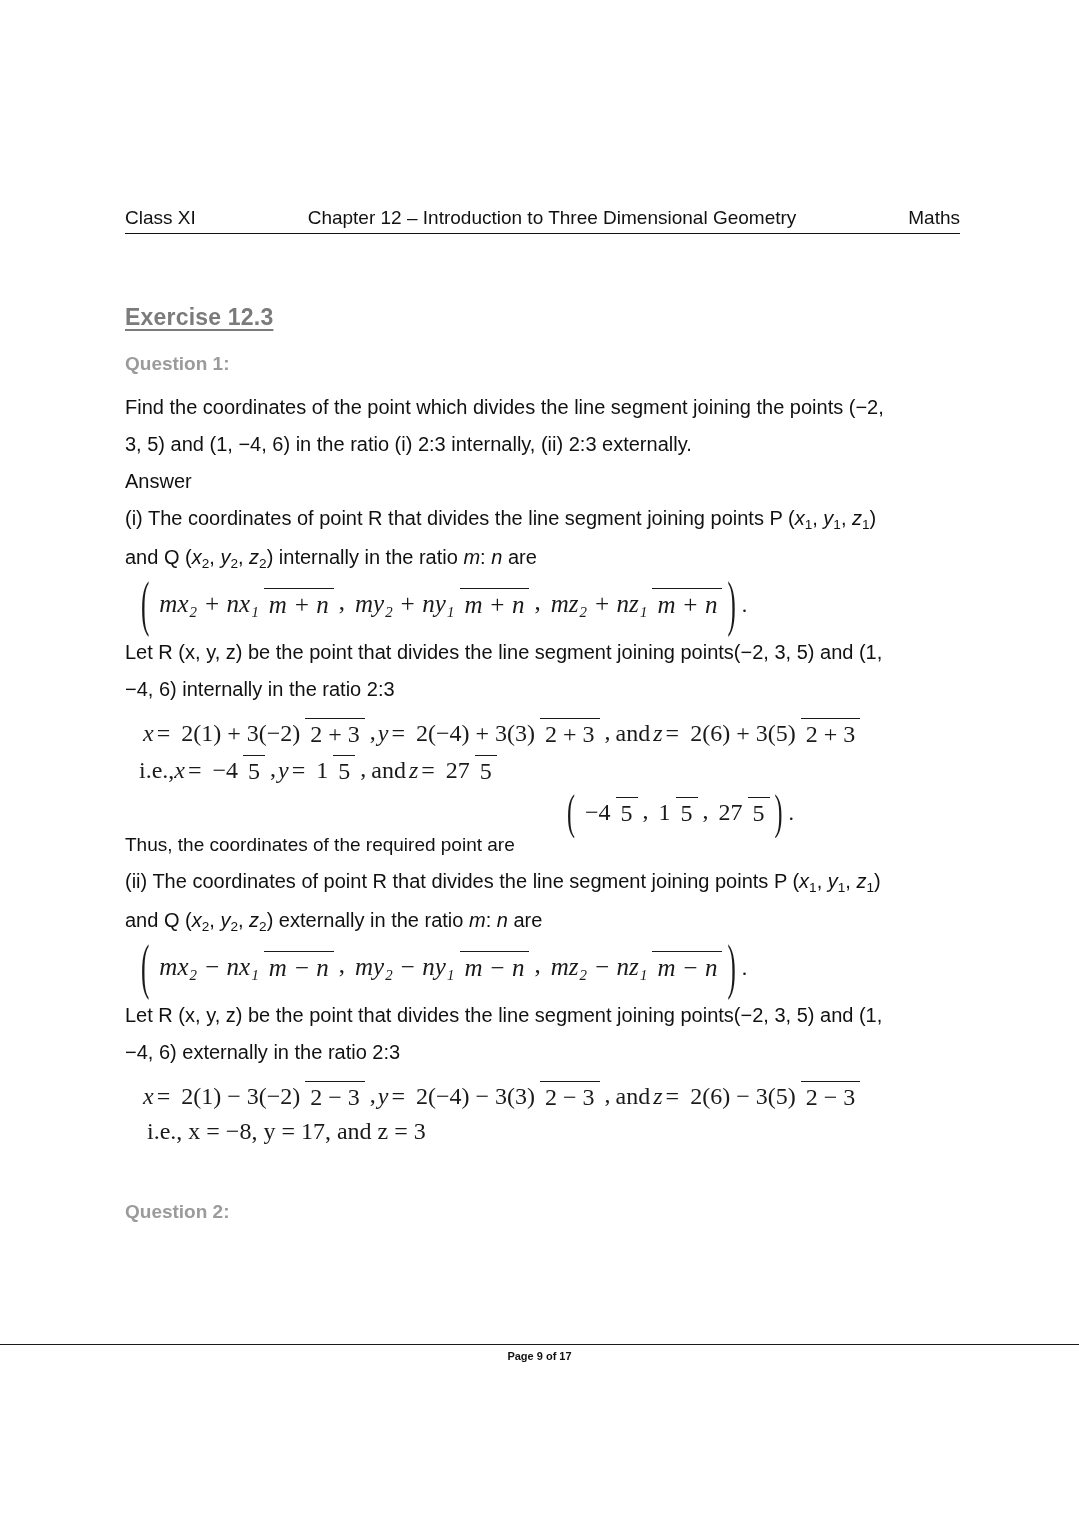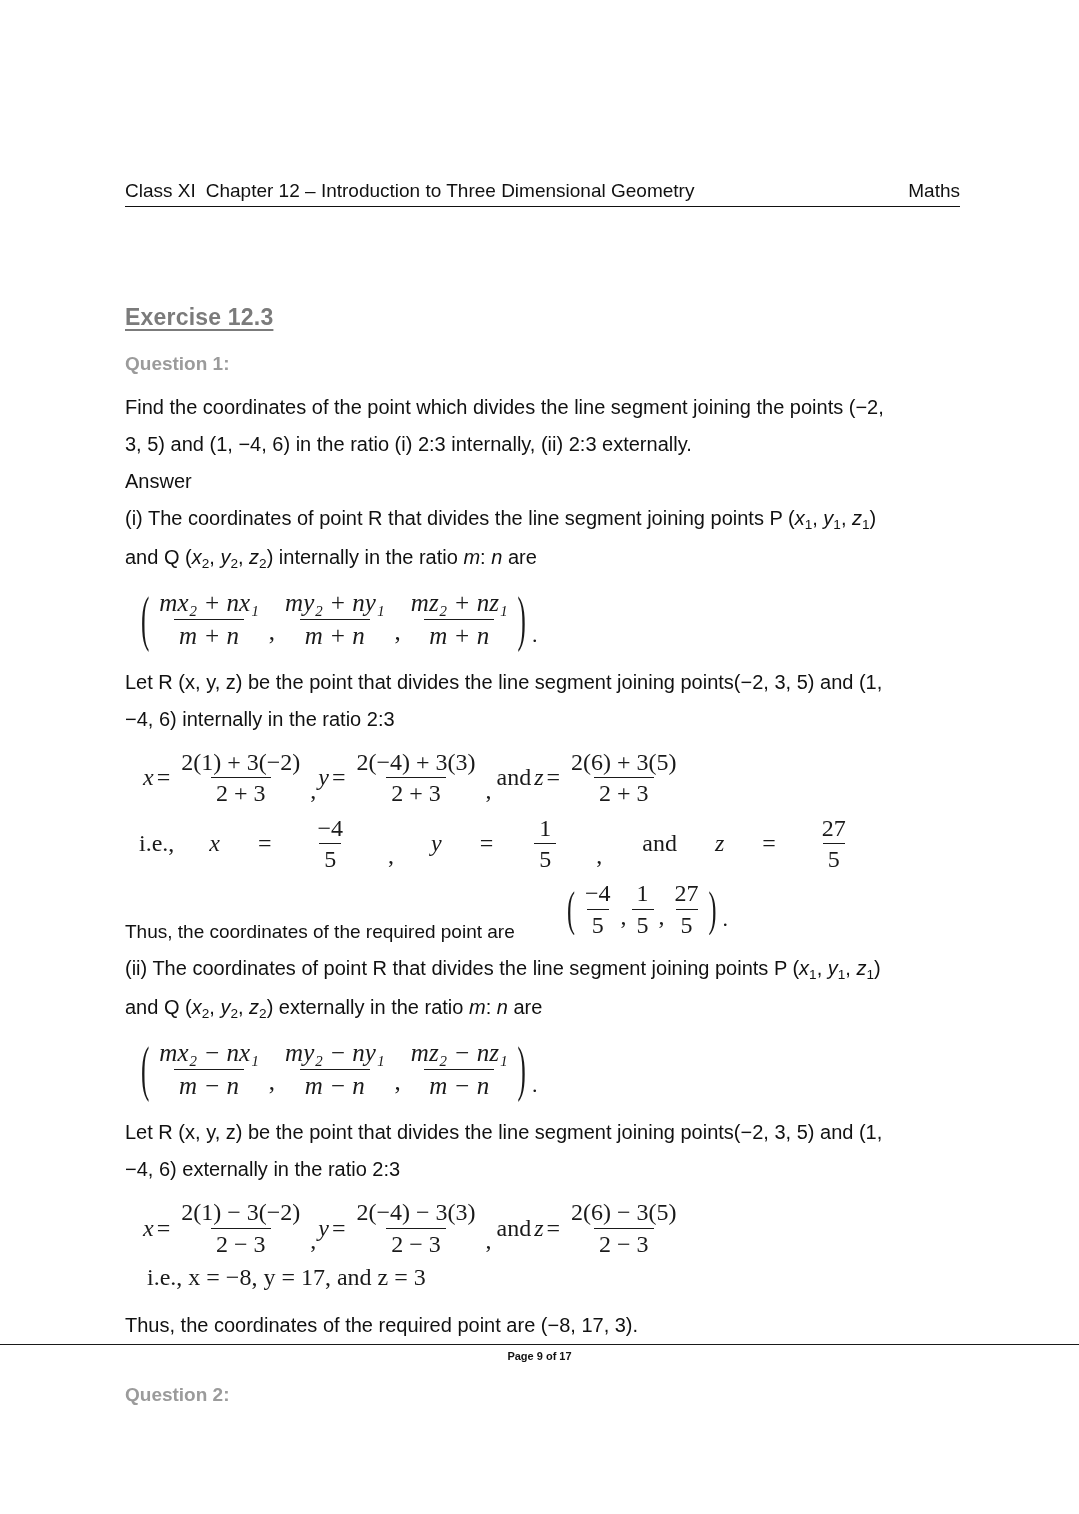--- a/index.html
+++ b/index.html
@@ -18,34 +18,35 @@
 
   .page {
     position: absolute;
     inset: 0;
   }
 
   
   .header {
     position: absolute;
     left: 125px;
-    top: 180px;
+    top: 172px;
     width: 835px;
     display: flex;
     align-items: baseline;
     font-size: 19px;
     color: #111;
     border-bottom: 1.6px solid #111;
     padding-bottom: 4px;
   }
   .header .hdr-class { flex: 0 0 auto; }
   .header .hdr-chapter {
     flex: 1 1 auto;
-    text-align: left;
+    text-align: center;
     padding: 0 10px;
+    margin-top: 35px;
   }
   .header .hdr-subject { flex: 0 0 auto; }
 
   
   .content {
     position: absolute;
     left: 125px;
     top: 288px;
     width: 835px;
   }
@@ -93,21 +94,20 @@
   .math-block { margin: 10px 0 6px 14px; }
   .math-inline { display: inline-flex; align-items: center; vertical-align: middle; }
 
   .mi { font-style: italic; }
   .mn { font-style: normal; }
   .mo { font-style: normal; padding: 0 3px; }
 
   
   .frac {
     display: inline-flex;
-    flex-direction: column;
     align-items: center;
     vertical-align: middle;
     margin: 0 3px;
     line-height: 1.18;
   }
   .frac > .num { padding: 0 5px 1px 5px; }
   .frac > .den { padding: 1px 5px 0 5px; border-top: 1.4px solid #1a1a1a; }
 
   
   .paren {
@@ -234,21 +234,21 @@
       <span class="comma-big">,</span>
       <span class="mo">and</span>
       <i class="mi">z</i>
         <span class="mo">=</span>
       <span class="frac">
         <span class="num mn">2(6) + 3(5)</span>
         <span class="den mn">2 + 3</span>
       </span>
     </div>
 
-    <div class="math f24" style="margin-left:14px; margin-top:2px;gap:35px;">
+    <div class="math f24" style="margin-left:14px; margin-top:2px;">
       <span class="mn">i.e., </span>
       <i class="mi">x</i>
         <span class="mo">=</span>
       <span class="frac">
         <span class="num mn">−4</span>
         <span class="den mn">5</span>
       </span>
       <span class="comma-big">,</span>
       <i class="mi">y</i>
         <span class="mo">=</span>
@@ -343,21 +343,20 @@
         <span class="den mn">2 − 3</span>
       </span>
     </div>
 
     <div class="math f24" style="margin-left:22px; margin-top:2px;align-items:center;">
       <span class="mn">i.e., x = −8, y = 17, and z = 3</span>
     </div>
 
     <div class="gap-md"></div>
 
-    <p class="para">Thus, the coordinates of the required point are (−8, 17, 3).</p>
 
     <div class="gap-lg"></div>
 
     <div class="question-label">Question 2:</div>
 
   </div>
 
   <div class="footer-rule"></div>
   <div class="footer-text">Page 9 of 17</div>
 

